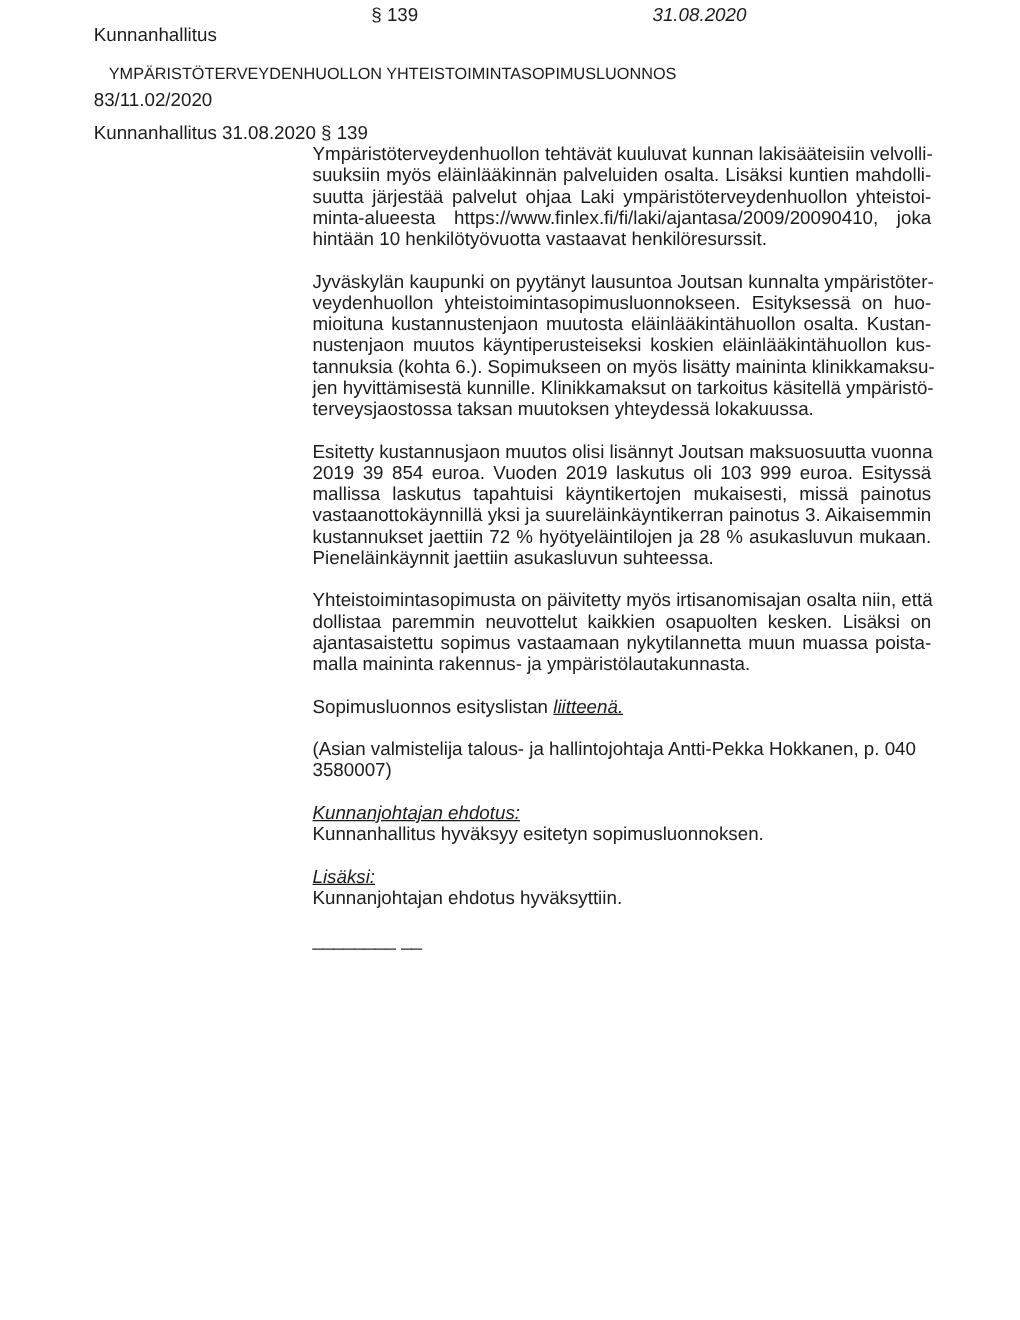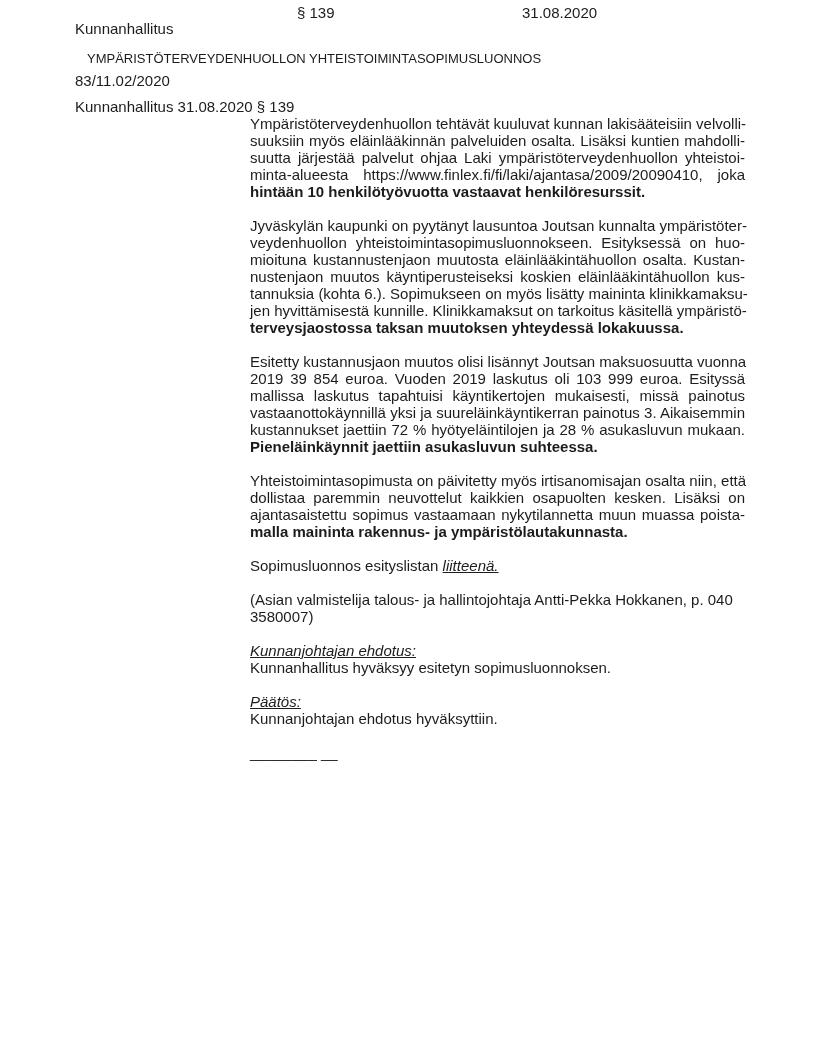--- a/index.html
+++ b/index.html
@@ -13,21 +13,21 @@
     position: relative;
     font-family: "Liberation Sans", "DejaVu Sans", sans-serif;
     font-size: 15px;
     line-height: 17px;
     color: #1c1c1c;
     overflow: hidden;
   }
   .abs { position: absolute; white-space: nowrap; }
   .hdr-committee { left: 75px;  top: 4px; margin-top: 16px; }
   .hdr-section   { left: 297px; top: 4px; }
-  .hdr-date      { left: 522px; top: 4px; }
+  .hdr-date      { left: 522px; top: 4px; font-style: italic; }
   .doc-title {
     left: 75px; top: 38px;
     font-size: 13px; font-weight: normal; margin: 12px;
   }
   .diary-number { left: 75px; top: 72px; }
   .body-heading { left: 75px; top: 98px; }
   .body-col {
     position: absolute;
     left: 250px;
     top: 115px;
@@ -35,21 +35,20 @@
   }
   .para { margin: 0 0 17px 0; }
   .para.justified .line {
     white-space: nowrap;
     text-align: justify;
     text-align-last: justify;
     text-justify: inter-word;
   }
   .para.justified .line.last {
     text-align-last: left;
-    font-weight: bold;
   }
   .para.plain .line {
     white-space: nowrap;
     text-align: left;
   }
   .single-line { margin: 0 0 17px 0; white-space: nowrap; }
   .section-block { margin: 0 0 17px 0; }
   .u { text-decoration: underline; font-style: italic; }
   .sig-line {
     margin-top: 17px;
@@ -107,19 +106,19 @@
       <div class="line">(Asian valmistelija talous- ja hallintojohtaja Antti-Pekka Hokkanen, p. 040</div>
       <div class="line last">3580007)</div>
     </div>
 
   <div class="section-block">
     <div class="u">Kunnanjohtajan ehdotus:</div>
     <div>Kunnanhallitus hyväksyy esitetyn sopimusluonnoksen.</div>
   </div>
 
   <div class="section-block">
-    <div class="u">Päätös:</div>
+    <div class="u">Lisäksi:</div>
     <div>Kunnanjohtajan ehdotus hyväksyttiin.</div>
   </div>
 
   <div class="sig-line">________ __</div>
 
 </main>
 
 </body></html>

